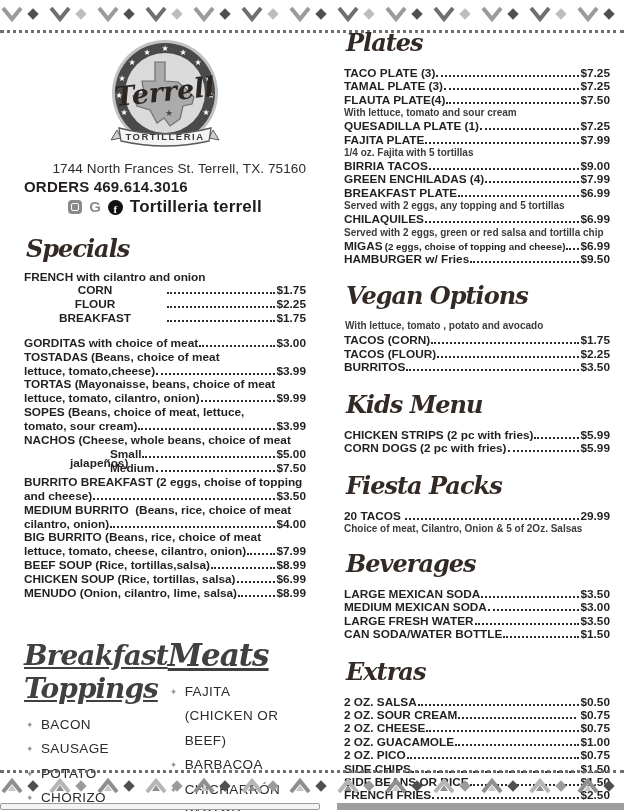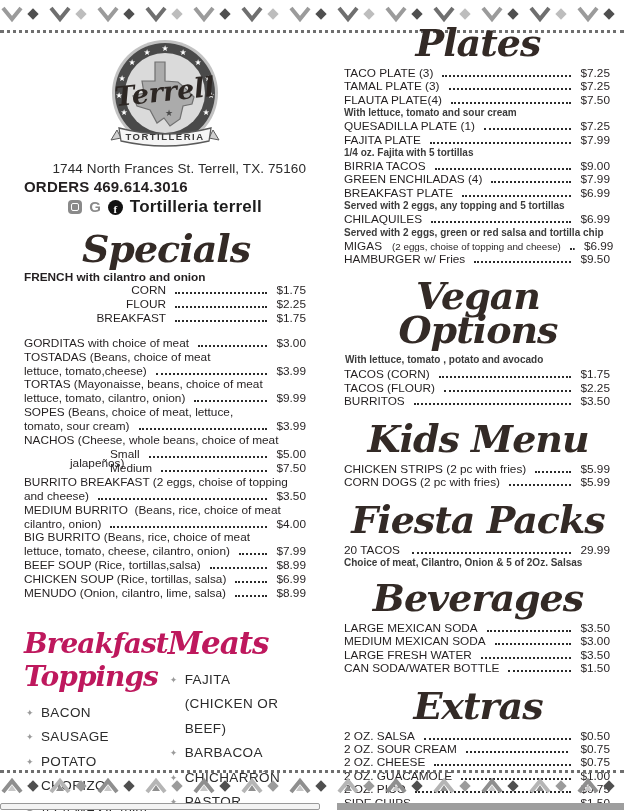--- a/index.html
+++ b/index.html
@@ -25,46 +25,46 @@
   .social{display:flex;align-items:center;justify-content:center;gap:7px;margin-top:3px;height:16px;}
   .ig{width:14px;height:14px;background:#8a8a8a;border-radius:4px;position:relative;}
   .ig:before{content:"";position:absolute;left:3px;top:3px;width:6px;height:6px;border:1.5px solid #fff;border-radius:2px;}
   .gg{font-size:15px;font-weight:bold;color:#8a8a8a;line-height:14px;font-family:"Liberation Sans",sans-serif;}
   .fb{width:15px;height:15px;background:#111;border-radius:50%;color:#fff;font-weight:bold;font-size:11px;
       display:flex;align-items:flex-end;justify-content:center;font-family:"Liberation Serif",serif;overflow:hidden;}
   .social-label{font-size:17px;font-weight:bold;color:#1d1d1d;letter-spacing:.2px;}
 
   
   .script-title{font-family:"DejaVu Serif",serif;font-style:italic;font-weight:bold;
-      font-size:38px;line-height:34px;color:#332a26;margin:0 0 7px 2px;letter-spacing:-1px;text-align:center;}
+      font-size:24px;line-height:34px;color:#332a26;margin:0 0 7px 2px;letter-spacing:-1px;}
 
   
   .rows{width:100%;}
-  .mrow{display:flex;align-items:baseline;position:relative;font-weight:normal;gap:8px;}
+  .mrow{display:flex;align-items:baseline;position:relative;font-weight:bold;}
   .left-col .mrow{font-size:11.8px;line-height:13.9px;}
   .right-col .mrow{font-size:11.8px;line-height:13.4px;}
   .t{white-space:pre;}
   .t-abs{position:absolute;left:0;top:9px;padding-left:46px;}
   .ts{font-size:9.8px;white-space:pre;padding-left:2px;}
-  .style-right .mid{width:142px;text-align:right;white-space:pre;}
+  .style-right .mid{width:142px;text-align:center;white-space:pre;}
   .style-left .mid{margin-left:86px;white-space:pre;}
   .leader{flex:1 1 auto;min-width:5px;border-bottom:2px dotted #2b2b2b;margin:0 1px 2px 1px;}
   .price{white-space:pre;}
   .note{font-size:10px;font-weight:bold;color:#3c3c3c;line-height:11px;margin:0 0 2px 0;}
   .pre-note{margin:2px 0 3px 1px;}
   .gap{height:11px;}
   .intro{font-weight:bold;font-size:11.8px;line-height:14px;}
   .menu-section{margin-bottom:13px;}
   #section-specials .script-title{margin-bottom:4px;}
 
   
   .lists{display:flex;margin-top:22px;}
   .list-col{flex:0 0 140px;}
   .list-title{font-family:"DejaVu Serif",serif;font-style:italic;font-weight:bold;
-      font-size:28px;line-height:33px;color:#be185d;margin:4px 0 8px 0;letter-spacing:-1px;}
+      font-size:28px;line-height:33px;color:#404040;margin:16px 0 8px 0;letter-spacing:-1px;text-decoration:underline;}
   .blist{list-style:none;margin:0;padding:0;}
   .blist li{display:flex;font-size:13.5px;line-height:24.5px;letter-spacing:.4px;color:#2b2b2b;white-space:pre-line;}
   .bullet{color:#9a9a9a;font-size:9px;margin:0 7px 0 2px;line-height:24.5px;}
 </style>
 </head>
 <body>
 
 <div class="page">
 
   <div class="top-border">

